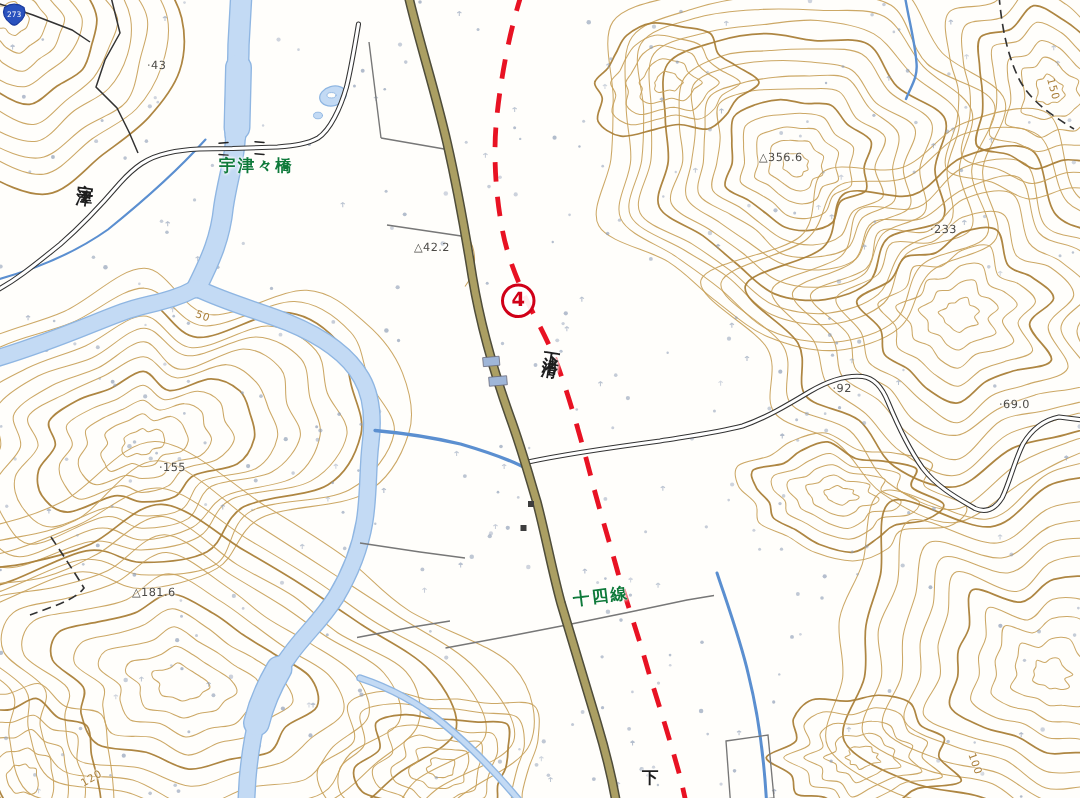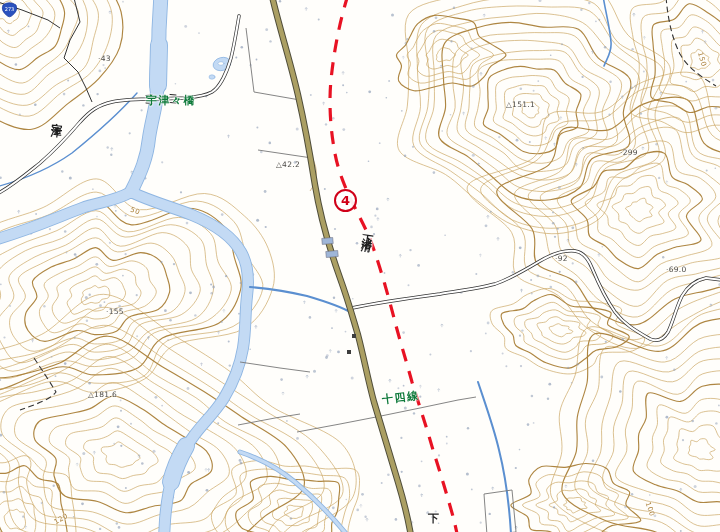--- a/index.html
+++ b/index.html
@@ -572,29 +572,29 @@
         <path d="M272,-4 C280,30 290,60 298,95 C306,130 311,160 315,185 C320,215 330,250 340,278 C348,300 352,315 358,335 C364,358 368,380 374,402 C382,428 390,455 398,482 C404,502 408,518 411,536" stroke="#ab9f63" stroke-width="4.5" fill="none"></path>
       </g>
       <rect x="322" y="238" width="11" height="6" fill="#9fb6d8" stroke="#667" stroke-width="0.5" transform="rotate(-5 327 241)"></rect>
       <rect x="326" y="251" width="12" height="6" fill="#9fb6d8" stroke="#667" stroke-width="0.5" transform="rotate(-5 332 254)"></rect>
       <rect x="352" y="334" width="4" height="4" fill="#3d3d3d"></rect>
       <rect x="347" y="350" width="4" height="4" fill="#3d3d3d"></rect>
       <path d="M348,-5 C340,20 334,50 331,80 C329,100 330,125 334,148 C337,168 344,185 352,202 C360,218 368,232 374,250 C381,270 388,295 394,318 C399,338 406,360 412,382 C418,402 426,425 433,450 C440,472 448,498 454,520 L458,538" stroke="#e60012" stroke-width="3.2" fill="none" stroke-dasharray="13 10" opacity="0.93"></path>
     </svg>
 
   <div id="labels-layer">
-      <div class="map-label lbl-place-h" style="left: 146px; top: 95px; color: rgb(15, 122, 58);">宇津々橋</div>
+      <div class="map-label lbl-place-h" style="left: 146px; top: 105px; color: rgb(15, 122, 58);">宇津々橋</div>
       <div class="map-label lbl-place-v" style="left: 52px; top: 114px; color: rgb(29, 29, 29); transform: rotate(7deg);">宇津々</div>
       <div class="map-label lbl-place-v" style="left: 363px; top: 226px; color: rgb(29, 29, 29); transform: rotate(9deg);">下渚滑</div>
       <div class="map-label lbl-place-h" style="left: 382px; top: 392px; color: rgb(15, 122, 58); transform: rotate(-7deg);">十四線</div>
       <div class="map-label lbl-place-h" style="left: 428px; top: 513px; color: rgb(29, 29, 29);">下</div>
-      <div class="map-label lbl-elev" style="left: 98px; top: 55px;">·43</div>
+      <div class="map-label lbl-elev" style="left: 98px; top: 40px;">·43</div>
       <div class="map-label lbl-elev" style="left: 276px; top: 161px;">△42.2</div>
-      <div class="map-label lbl-elev" style="left: 506px; top: 101px;">△151.1</div>
-      <div class="map-label lbl-elev" style="left: 620px; top: 149px;">·299</div>
+      <div class="map-label lbl-elev" style="left: 506px; top: 101px;">△356.6</div>
+      <div class="map-label lbl-elev" style="left: 620px; top: 149px;">·233</div>
       <div class="map-label lbl-elev" style="left: 106px; top: 308px;">·155</div>
       <div class="map-label lbl-elev" style="left: 88px; top: 391px;">△181.6</div>
       <div class="map-label lbl-elev" style="left: 516px; top: 255px; margin-left: 39px;">·92</div>
       <div class="map-label lbl-elev" style="left: 666px; top: 266px;">·69.0</div>
       <div class="map-label lbl-contour" style="left: 130px; top: 208px; transform: rotate(20deg);">50</div>
       <div class="map-label lbl-contour" style="left: 694px; top: 56px; transform: rotate(75deg);">150</div>
       <div class="map-label lbl-contour" style="left: 54px; top: 516px; transform: rotate(-30deg);">120</div>
       <div class="map-label lbl-contour" style="left: 642px; top: 506px; transform: rotate(70deg);">100</div>
     </div>
 

